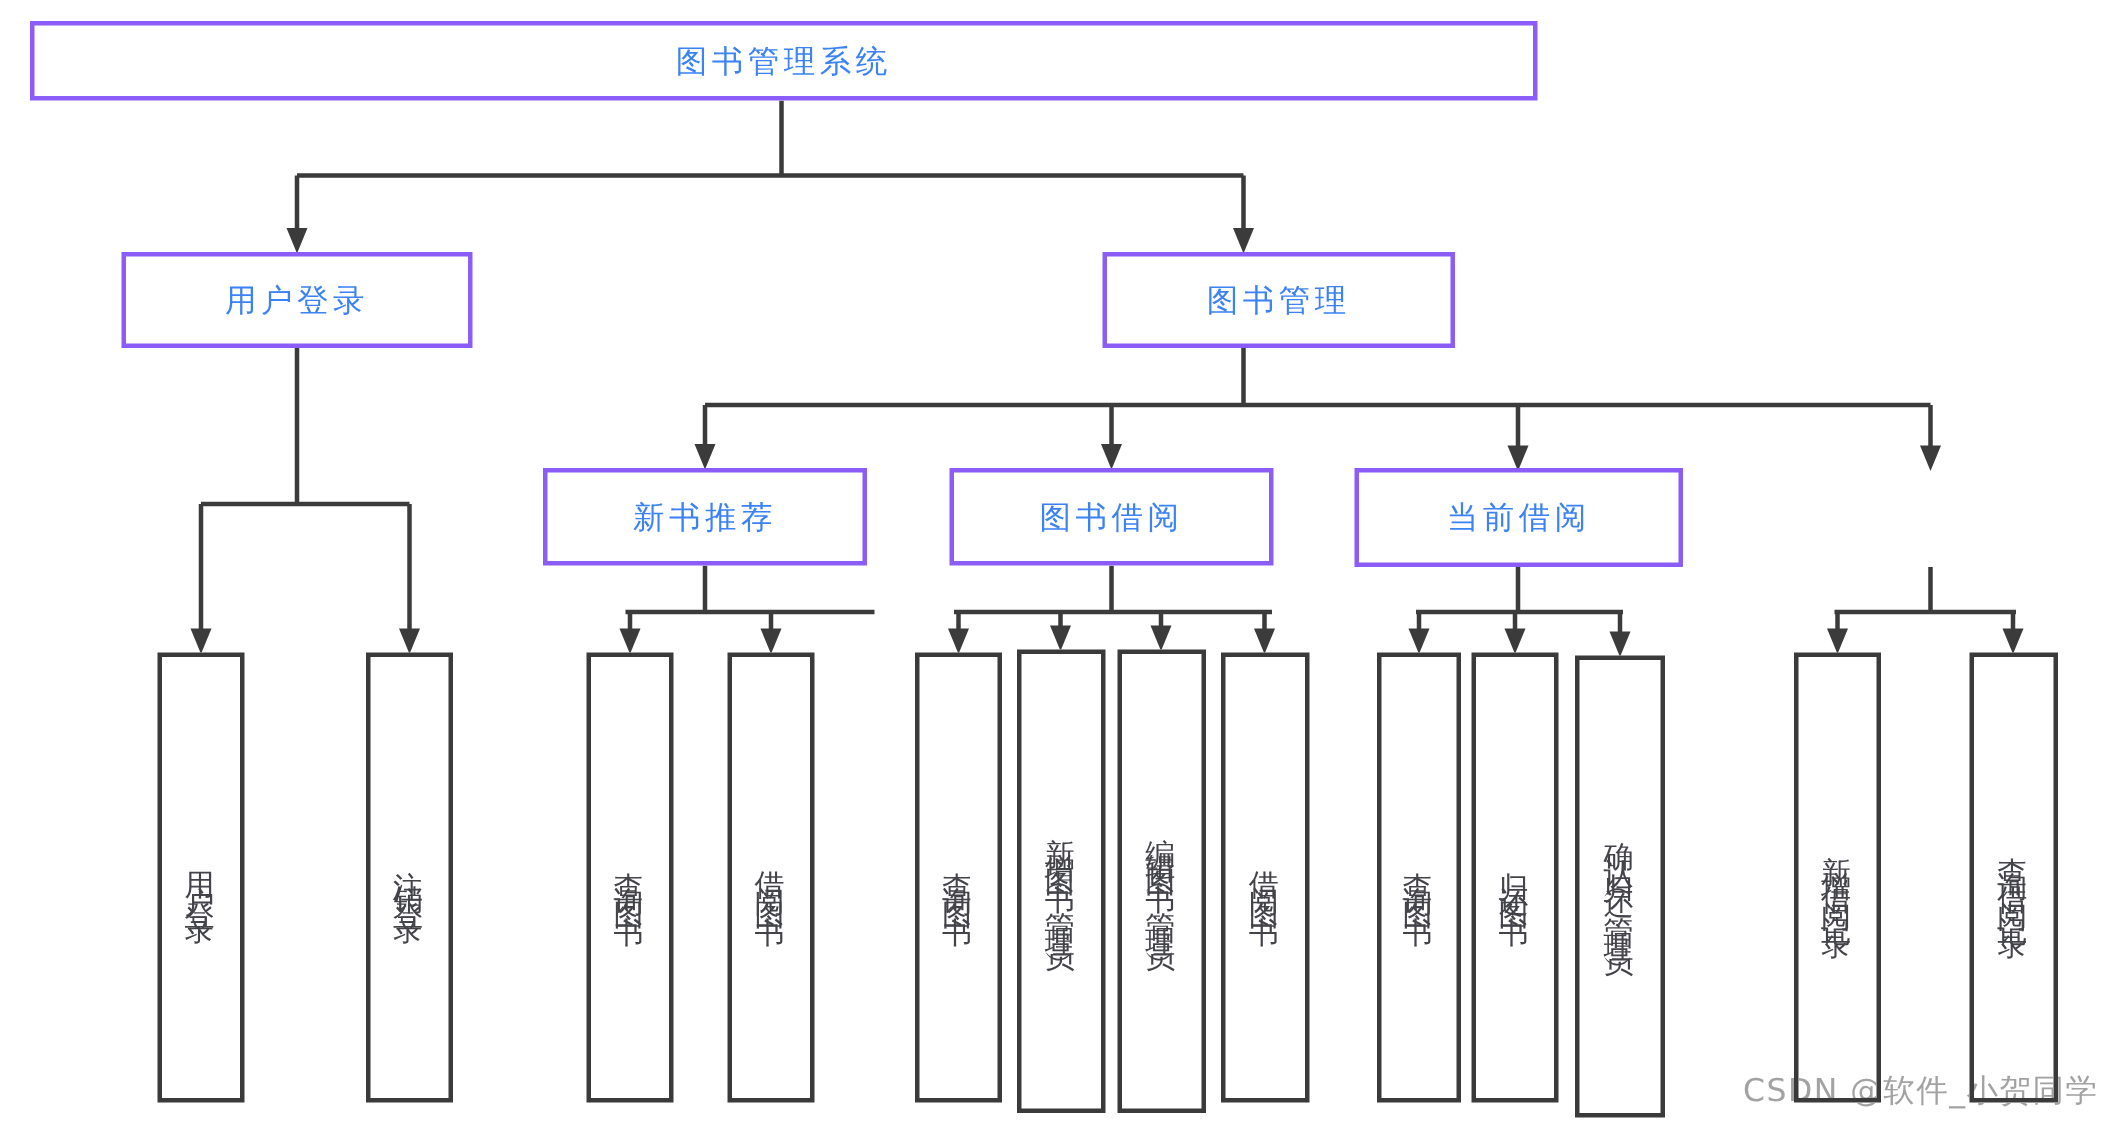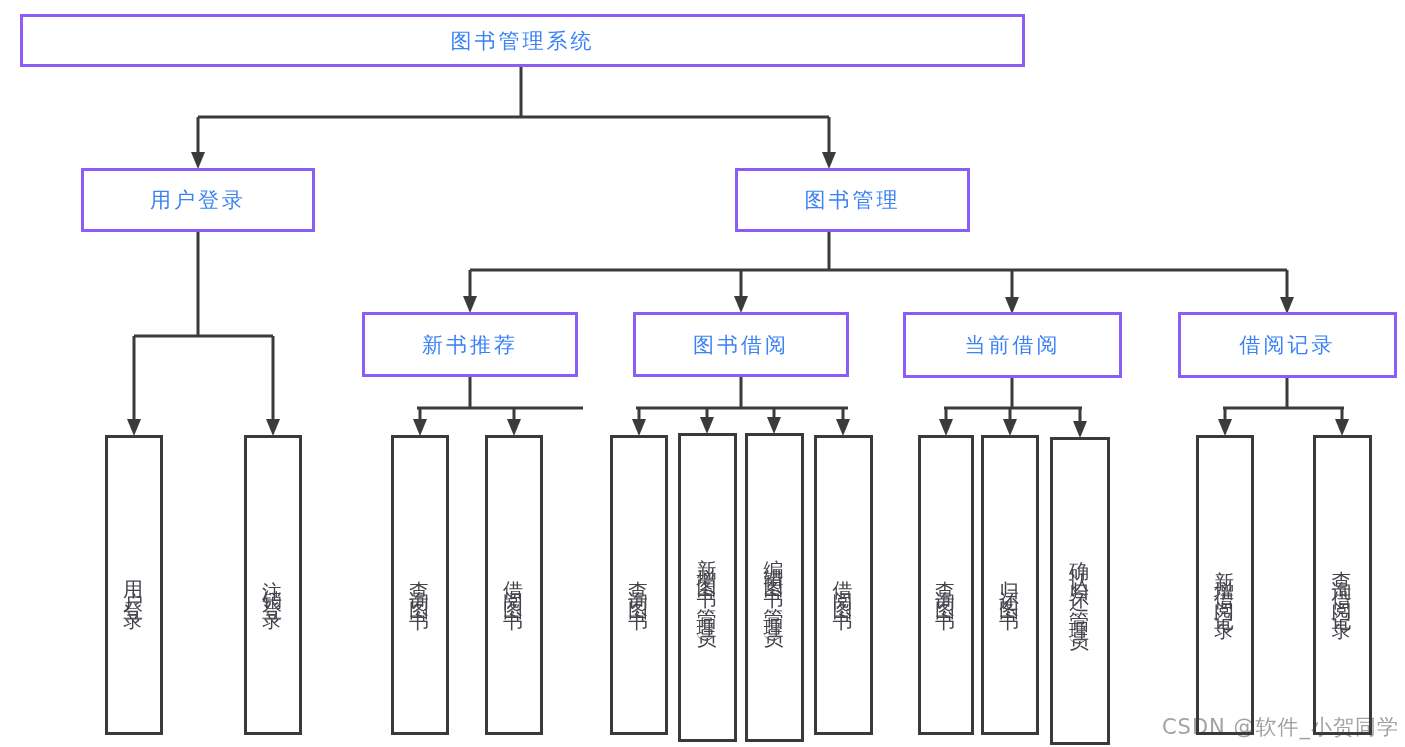--- a/index.html
+++ b/index.html
@@ -124,21 +124,20 @@
   </svg>
 
   <div class="hbox" style="left:20px; top:14px; width:1005px; height:53px;">图书管理系统</div>
 
   <div class="hbox" style="left:81px; top:168px; width:234px; height:64px;">用户登录</div>
   <div class="hbox" style="left:735px; top:168px; width:235px; height:64px;">图书管理</div>
 
   <div class="hbox" style="left:362px; top:312px; width:216px; height:65px;">新书推荐</div>
   <div class="hbox" style="left:633px; top:312px; width:216px; height:65px;">图书借阅</div>
   <div class="hbox" style="left:903px; top:312px; width:219px; height:66px;text-align:right;">当前借阅</div>
-  <div class="hbox" style="left:1178px; top:312px; width:219px; height:66px;">借阅记录</div>
 
   <div class="vbox" style="left:105px; width:58px;">用户登录</div>
   <div class="vbox" style="left:244px; width:58px;">注销登录</div>
 
   <div class="vbox" style="left:391px; width:58px;">查询图书</div>
   <div class="vbox" style="left:485px; width:58px;">借阅图书</div>
 
   <div class="vbox" style="left:610px; width:58px;">查询图书</div>
   <div class="vbox" style="left:678px; width:59px; top:433px; height:309px;">新增图书（管理员）</div>
   <div class="vbox" style="left:745px; width:59px; top:433px; height:309px;">编辑图书（管理员）</div>

